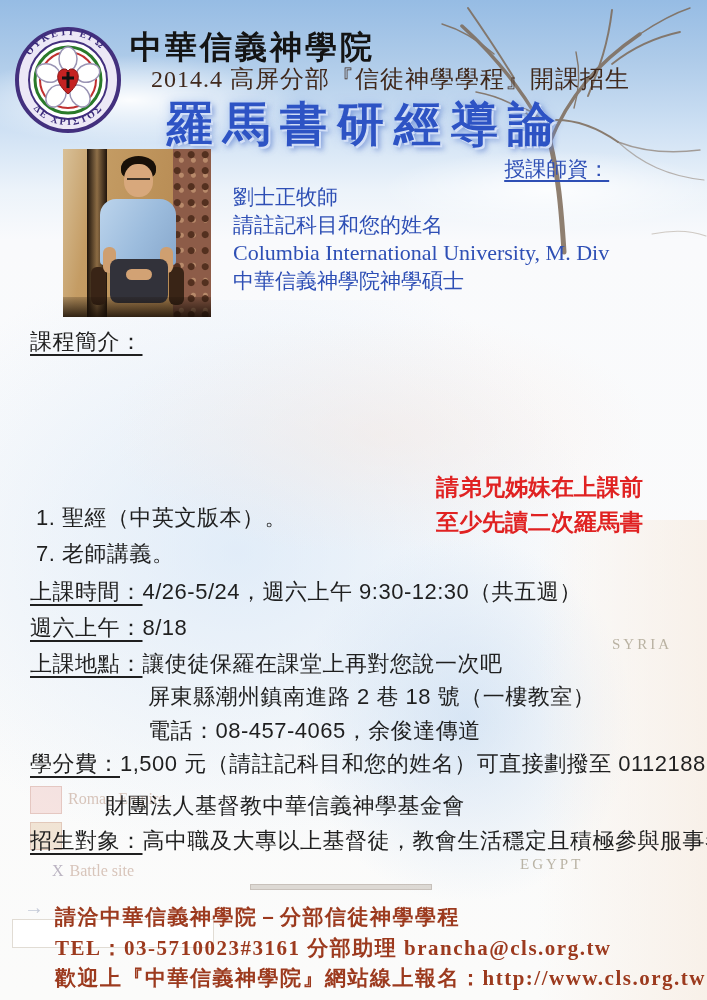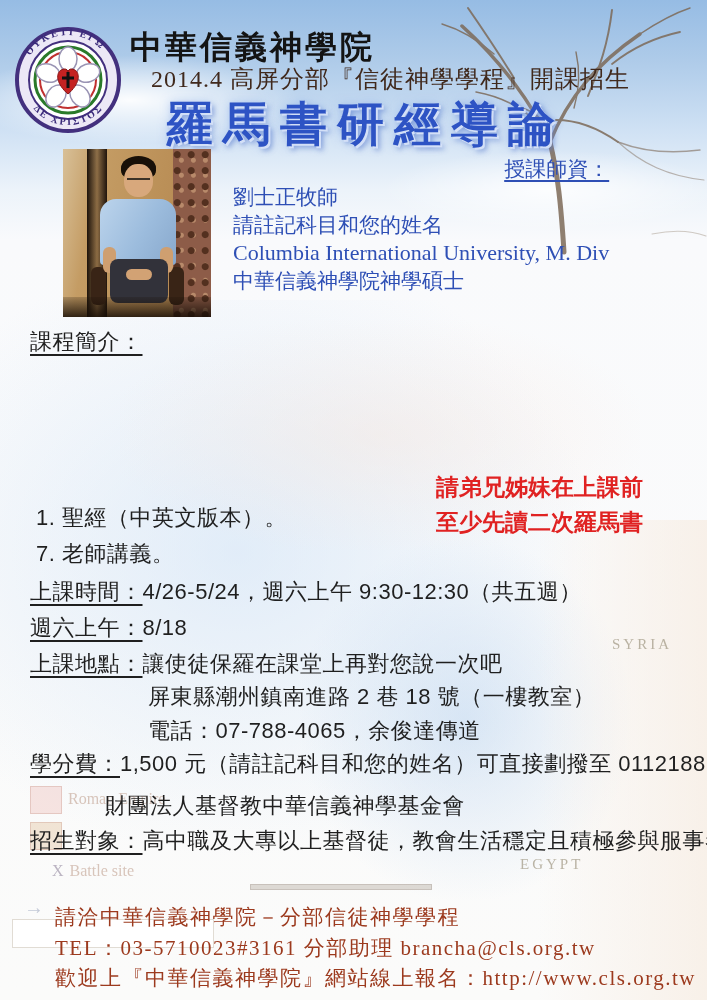--- a/index.html
+++ b/index.html
@@ -64,21 +64,21 @@
   .instructor .serif{font-family:"Liberation Serif","DejaVu Serif",serif;font-size:22px;}
   
   .h-underline{text-decoration:underline;text-underline-offset:5px;text-decoration-thickness:1.5px;}
   .row{position:absolute;left:30px;font-size:22px;color:#1f1f1f;white-space:nowrap;letter-spacing:.5px;}
   .intro-body{position:absolute;left:30px;top:355px;width:650px;font-size:22px;line-height:36px;
     color:#1d1d1d;letter-spacing:.5px;text-align:justify;}
   .reminder{position:absolute;left:436px;top:470px;font-size:23px;line-height:35px;
     color:#e02222;font-weight:600;white-space:nowrap;}
   
   .footer-line{position:absolute;left:55px;font-family:"Liberation Serif","DejaVu Serif",serif;
-    font-weight:normal;font-size:21px;color:#9c3a1e;letter-spacing:1.5px;white-space:nowrap;}
+    font-weight:bold;font-size:21px;color:#9c3a1e;letter-spacing:1.5px;white-space:nowrap;}
 </style>
 </head>
 <body>
 
 <div id="page">
 
   <div class="cloud" style="left:-40px;top:55px;width:340px;height:90px;background:radial-gradient(ellipse,rgba(255,255,255,.95),rgba(255,255,255,0) 70%);"></div>
   <div class="cloud" style="left:380px;top:150px;width:340px;height:80px;background:radial-gradient(ellipse,rgba(255,255,255,.85),rgba(255,255,255,0) 70%);"></div>
 
   <div class="sea1"></div>
@@ -185,21 +185,21 @@
   <div class="row" style="top:577px;">
     <span class="h-underline">上課時間：</span><span>4/26-5/24，週六上午 9:30-12:30（共五週）</span>
   </div>
   <div class="row" style="top:613px;">
     <span class="h-underline">週六上午：</span><span>8/18</span>
   </div>
   <div class="row" style="top:649px;">
     <span class="h-underline">上課地點：</span><span>讓使徒保羅在課堂上再對您說一次吧</span>
   </div>
   <div class="row" style="top:682px;left:148px;">屏東縣潮州鎮南進路 2 巷 18 號（一樓教室）</div>
-  <div class="row" style="top:716px;left:148px;">電話：07-788-4065，余俊達傳道</div>
+  <div class="row" style="top:716px;left:148px;">電話：08-457-4065，余俊達傳道</div>
   <div class="row" style="top:749px;">
     <span class="h-underline">學分費：</span><span>1,500 元（請註記科目和您的姓名）可直接劃撥至 01121881</span>
   </div>
   <div class="row" style="top:791px;left:105px;">財團法人基督教中華信義神學基金會</div>
   <div class="row" style="top:826px;">
     <span class="h-underline">招生對象：</span><span>高中職及大專以上基督徒，教會生活穩定且積極參與服事者</span>
   </div>
 
   <div class="footer-line" style="top:903px;">請洽中華信義神學院－分部信徒神學學程</div>
   <div class="footer-line" style="top:934px;">TEL：03-5710023#3161 分部助理 brancha@cls.org.tw</div>

